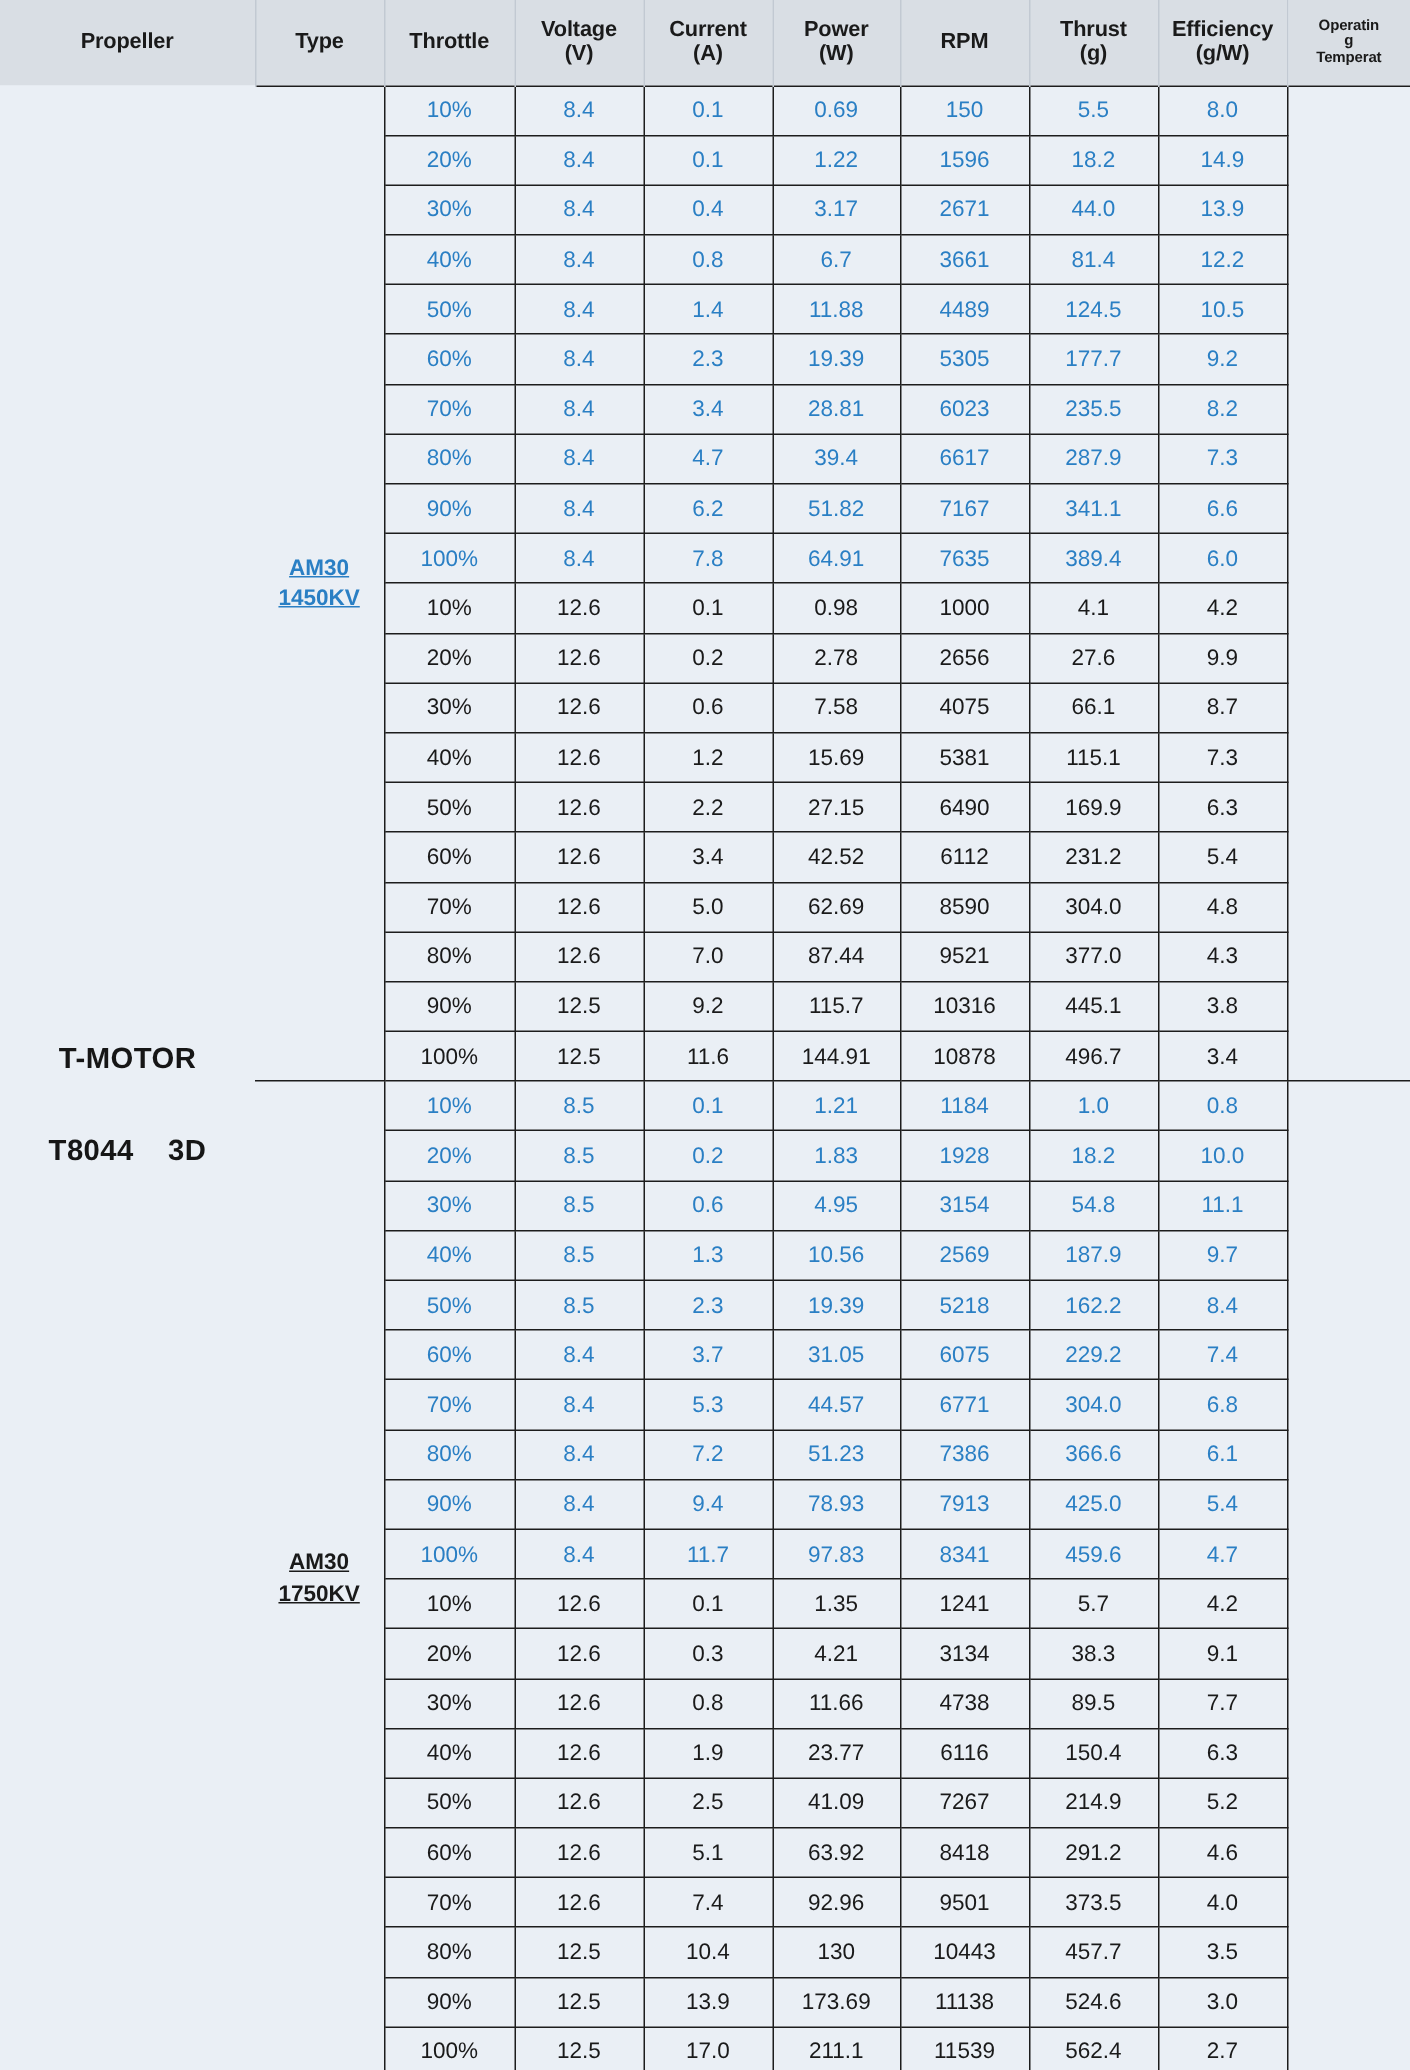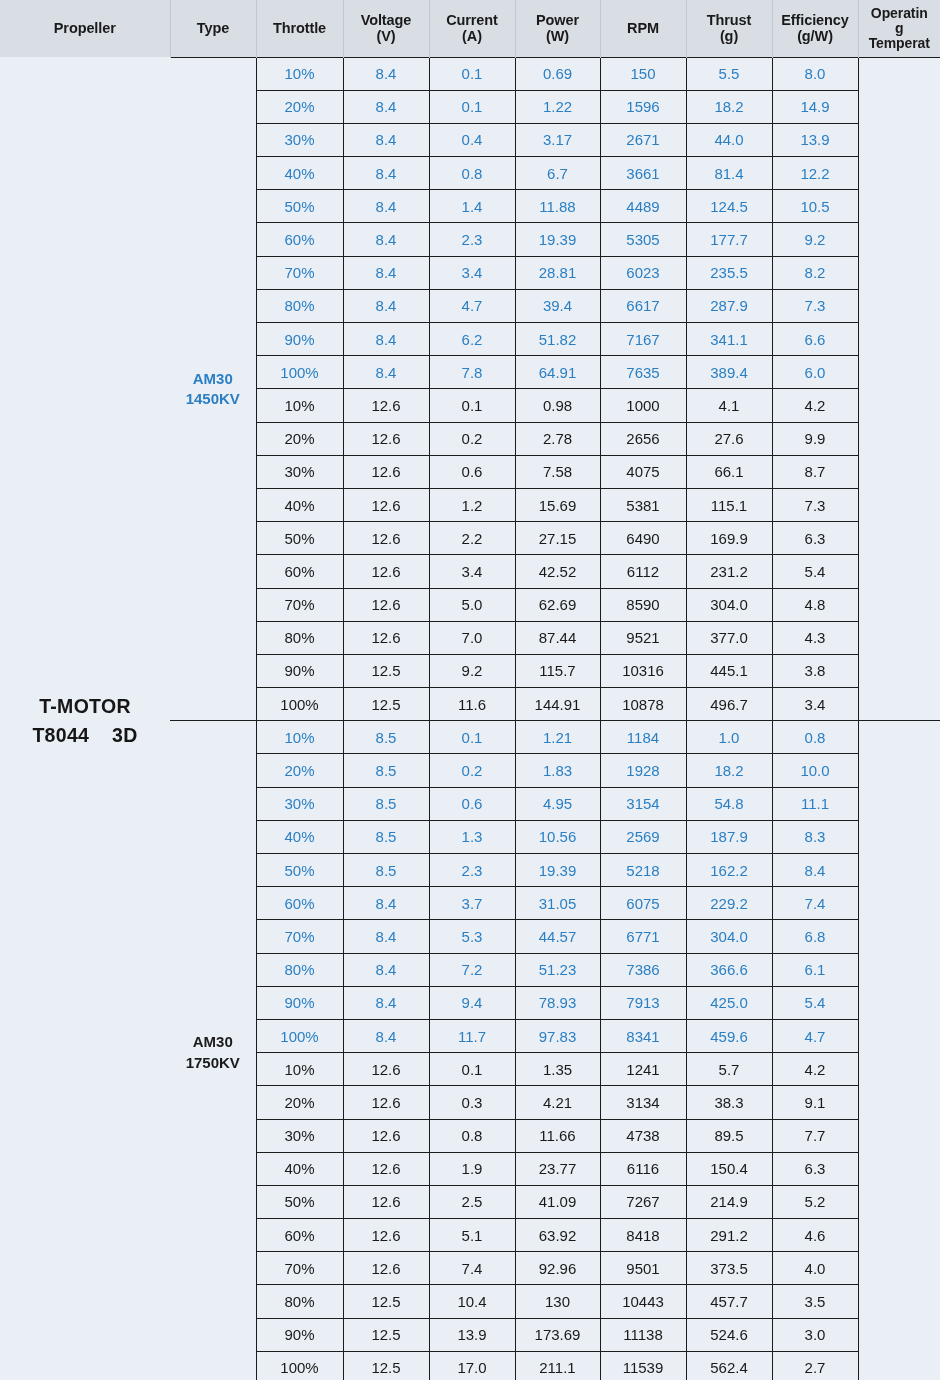--- a/index.html
+++ b/index.html
@@ -60,21 +60,21 @@
     box-sizing: border-box;
   }
   thead th.hdr-sep {
     border-left: 1px solid #c2c9d2;
   }
   thead th.hdr-temp {
     overflow: hidden;
     white-space: normal;
     word-break: break-all;
     line-height: 1.05;
-    font-size: 14px;
+    font-size: 10px;
   }
   thead th .hline { display: block; }
 
   
   tbody td {
     height: 33.2px;
     font-size: 15px;
     text-align: center;
     vertical-align: middle;
     background: #eaeff5;
@@ -91,32 +91,33 @@
     border: none;
     background: #eaeff5;
     color: #161616;
     font-weight: bold;
     font-size: 19.5px;
     text-align: center;
     vertical-align: middle;
     line-height: 1.45;
     letter-spacing: 0.3px;
   }
-  td.prop-cell .pline { display: block; white-space: pre; }
+  td.prop-cell .pline { display: block; white-space: pre; margin-top: 32px; }
 
   
   td.type-cell {
     font-weight: bold;
     font-size: 15px;
     line-height: 1.35;
     vertical-align: middle;
     text-align: center;
     border: 1px solid #1c1c1c;
     border-left: none;
     background: #eaeff5;
+    text-decoration: underline;
   }
   td.type-cell.blue { color: #2a7fc4; }
   td.type-cell.dark { color: #1a1a1a; }
   td.type-cell .tline { display: block; }
 
   
   td.temp-cell {
     border: 1px solid #1c1c1c;
     border-right: none;
     background: #eaeff5;
@@ -394,21 +395,21 @@
           <td class="blue">54.8</td>
           <td class="blue">11.1</td>
         </tr>
         <tr>
           <td class="blue">40%</td>
           <td class="blue">8.5</td>
           <td class="blue">1.3</td>
           <td class="blue">10.56</td>
           <td class="blue">2569</td>
           <td class="blue">187.9</td>
-          <td class="blue">8.3</td>
+          <td class="blue">9.7</td>
         </tr>
         <tr>
           <td class="blue">50%</td>
           <td class="blue">8.5</td>
           <td class="blue">2.3</td>
           <td class="blue">19.39</td>
           <td class="blue">5218</td>
           <td class="blue">162.2</td>
           <td class="blue">8.4</td>
         </tr>

